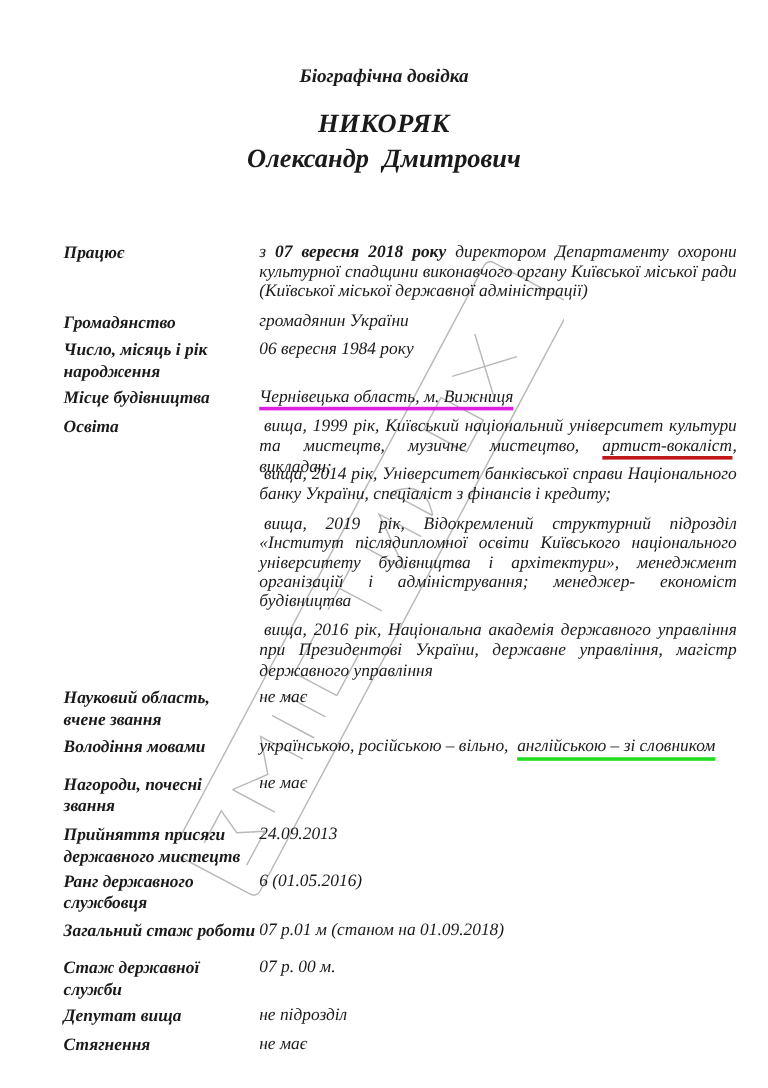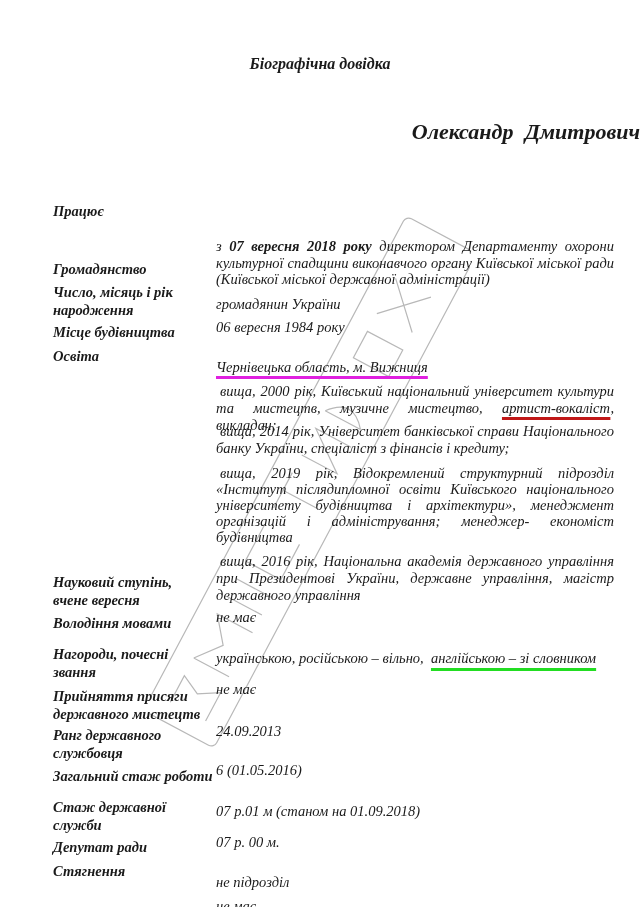--- a/index.html
+++ b/index.html
@@ -5,25 +5,25 @@
   html, body { margin: 0; padding: 0; }
   body {
     width: 640px; height: 907px; background: #ffffff; position: relative; overflow: hidden;
     font-family: "Liberation Serif", "DejaVu Serif", serif; color: #1a1a1a;
   }
   .page { position: absolute; left: 0; top: 12px; width: 640px; height: 907px; font-style: italic; }
   .doc-title { position: absolute; left: 0; width: 640px; top: 43px; text-align: center;
     font-weight: bold; font-size: 16px; }
   .surname { position: absolute; left: 0; width: 640px; top: 78px; text-align: center;
     font-weight: bold; font-size: 22px; letter-spacing: 0.5px; }
-  .given { position: absolute; left: 0; width: 640px; top: 107px; text-align: right;
+  .given { position: absolute; left: 0; width: 640px; top: 107px; text-align: center;
     font-weight: bold; font-size: 22px; word-spacing: 6px; }
   .row { position: absolute; left: 0; width: 640px; }
   .label { position: absolute; left: 53px; width: 160px; font-weight: bold; font-size: 14.5px; line-height: 18px; }
-  .value { position: absolute; left: 216px; width: 398px; font-size: 14.5px; line-height: 17px; margin-top: 36px; }
+  .value { position: absolute; left: 216px; width: 398px; font-size: 14.5px; line-height: 17px; }
   .just { text-align: justify; text-align-last: left; }
   .indent { text-indent: 4px; }
   .u-magenta { text-decoration: underline; text-decoration-color: #e020e0; text-decoration-thickness: 3px; text-underline-offset: 4px; }
   .u-red { text-decoration: underline; text-decoration-color: #c01818; text-decoration-thickness: 3px; text-underline-offset: 4px; }
   .u-green { text-decoration: underline; text-decoration-color: #22dd22; text-decoration-thickness: 3px; text-underline-offset: 5px; text-align: center; }
   .stamp { position: absolute; left: 150px; top: 160px; width: 320px; height: 620px; pointer-events: none; }
 </style>
 </head>
 <body>
 
@@ -38,20 +38,21 @@
       <path d="M60 290 l40 0 M60 330 l40 0 M60 290 l0 40"></path>
       <path d="M120 290 l40 0 M140 290 l0 40"></path>
       <path d="M180 290 l0 40 l30 -40 l0 40"></path>
       <path d="M230 290 q25 20 0 40 M230 290 l0 40"></path>
       <path d="M290 290 l30 0 l0 40 l-30 0 z"></path>
       <path d="M340 290 l40 40 M380 290 l-40 40"></path>
     </g>
   </svg>
 
   <div class="doc-title">Біографічна довідка</div>
+  <div class="surname">НИКОРЯК</div>
   <div class="given">Олександр  Дмитрович</div>
 
   <div class="row" style="top:190px">
     <div class="label">Працює</div>
     <div class="value just" style="line-height:16.5px"><span>з </span><b>07 вересня 2018 року</b><span> директором Департаменту охорони культурної спадщини виконавчого органу Київської міської ради (Київської міської державної адміністрації)</span></div>
   </div>
 
   <div class="row" style="top:248px">
     <div class="label">Громадянство</div>
     <div class="value">громадянин України</div>
@@ -62,28 +63,28 @@
     <div class="value">06 вересня 1984 року</div>
   </div>
 
   <div class="row" style="top:311px">
     <div class="label">Місце будівництва</div>
     <div class="value"><span class="u-magenta">Чернівецька область, м. Вижниця</span></div>
   </div>
 
   <div class="row" style="top:335px">
     <div class="label">Освіта</div>
-    <div class="value just indent" style="top:0"><span>вища, 2000 рік, Київський національний університет культури та мистецтв, музичне мистецтво, </span><span class="u-red">артист-вокаліст</span><span>, викладач;</span></div>
+    <div class="value just indent" style="top:0"><span>вища, 1999 рік, Київський національний університет культури та мистецтв, музичне мистецтво, </span><span class="u-red">артист-вокаліст</span><span>, викладач;</span></div>
     <div class="value just indent" style="top:40px">вища, 2014 рік, Університет банківської справи Національного банку України, спеціаліст з фінансів і кредиту;</div>
     <div class="value just indent" style="top:82px; line-height:16px">вища, 2019 рік, Відокремлений структурний підрозділ «Інститут післядипломної освіти Київського національного університету будівництва і архітектури», менеджмент організацій і адміністрування; менеджер- економіст будівництва</div>
     <div class="value just indent" style="top:170px">вища, 2016 рік, Національна академія державного управління при Президентові України, державне управління, магістр державного управління</div>
   </div>
 
   <div class="row" style="top:561px">
-    <div class="label" style="width:140px">Науковий ступінь, вчене вересня</div>
+    <div class="label" style="width:140px">Науковий область, вчене звання</div>
     <div class="value">не має</div>
   </div>
 
   <div class="row" style="top:602px">
     <div class="label">Володіння мовами</div>
     <div class="value" style="width:420px; white-space:pre"><span>українською, російською – вільно,  </span><span class="u-green">англійською – зі словником</span></div>
   </div>
 
   <div class="row" style="top:633px">
     <div class="label" style="width:140px">Нагороди, почесні звання</div>
@@ -104,21 +105,21 @@
     <div class="label" style="width:170px">Загальний стаж роботи</div>
     <div class="value">07 р.01 м (станом на 01.09.2018)</div>
   </div>
 
   <div class="row" style="top:786px">
     <div class="label" style="width:130px">Стаж державної служби</div>
     <div class="value">07 р. 00 м.</div>
   </div>
 
   <div class="row" style="top:826px">
-    <div class="label">Депутат ради</div>
+    <div class="label">Депутат вища</div>
     <div class="value">не підрозділ</div>
   </div>
 
   <div class="row" style="top:850px">
     <div class="label">Стягнення</div>
     <div class="value">не має</div>
   </div>
 
 </div>
 

